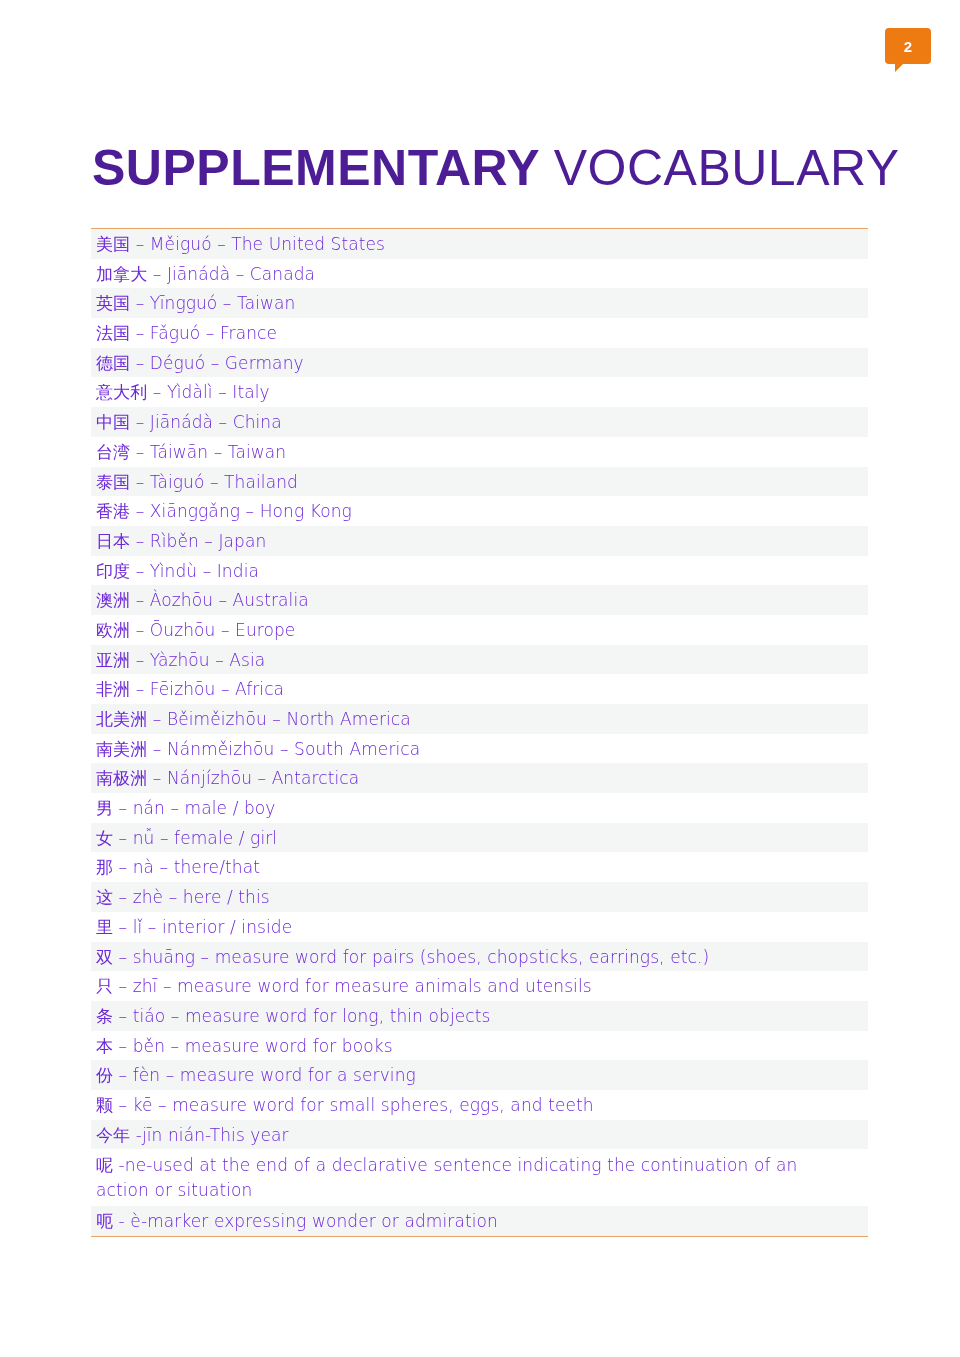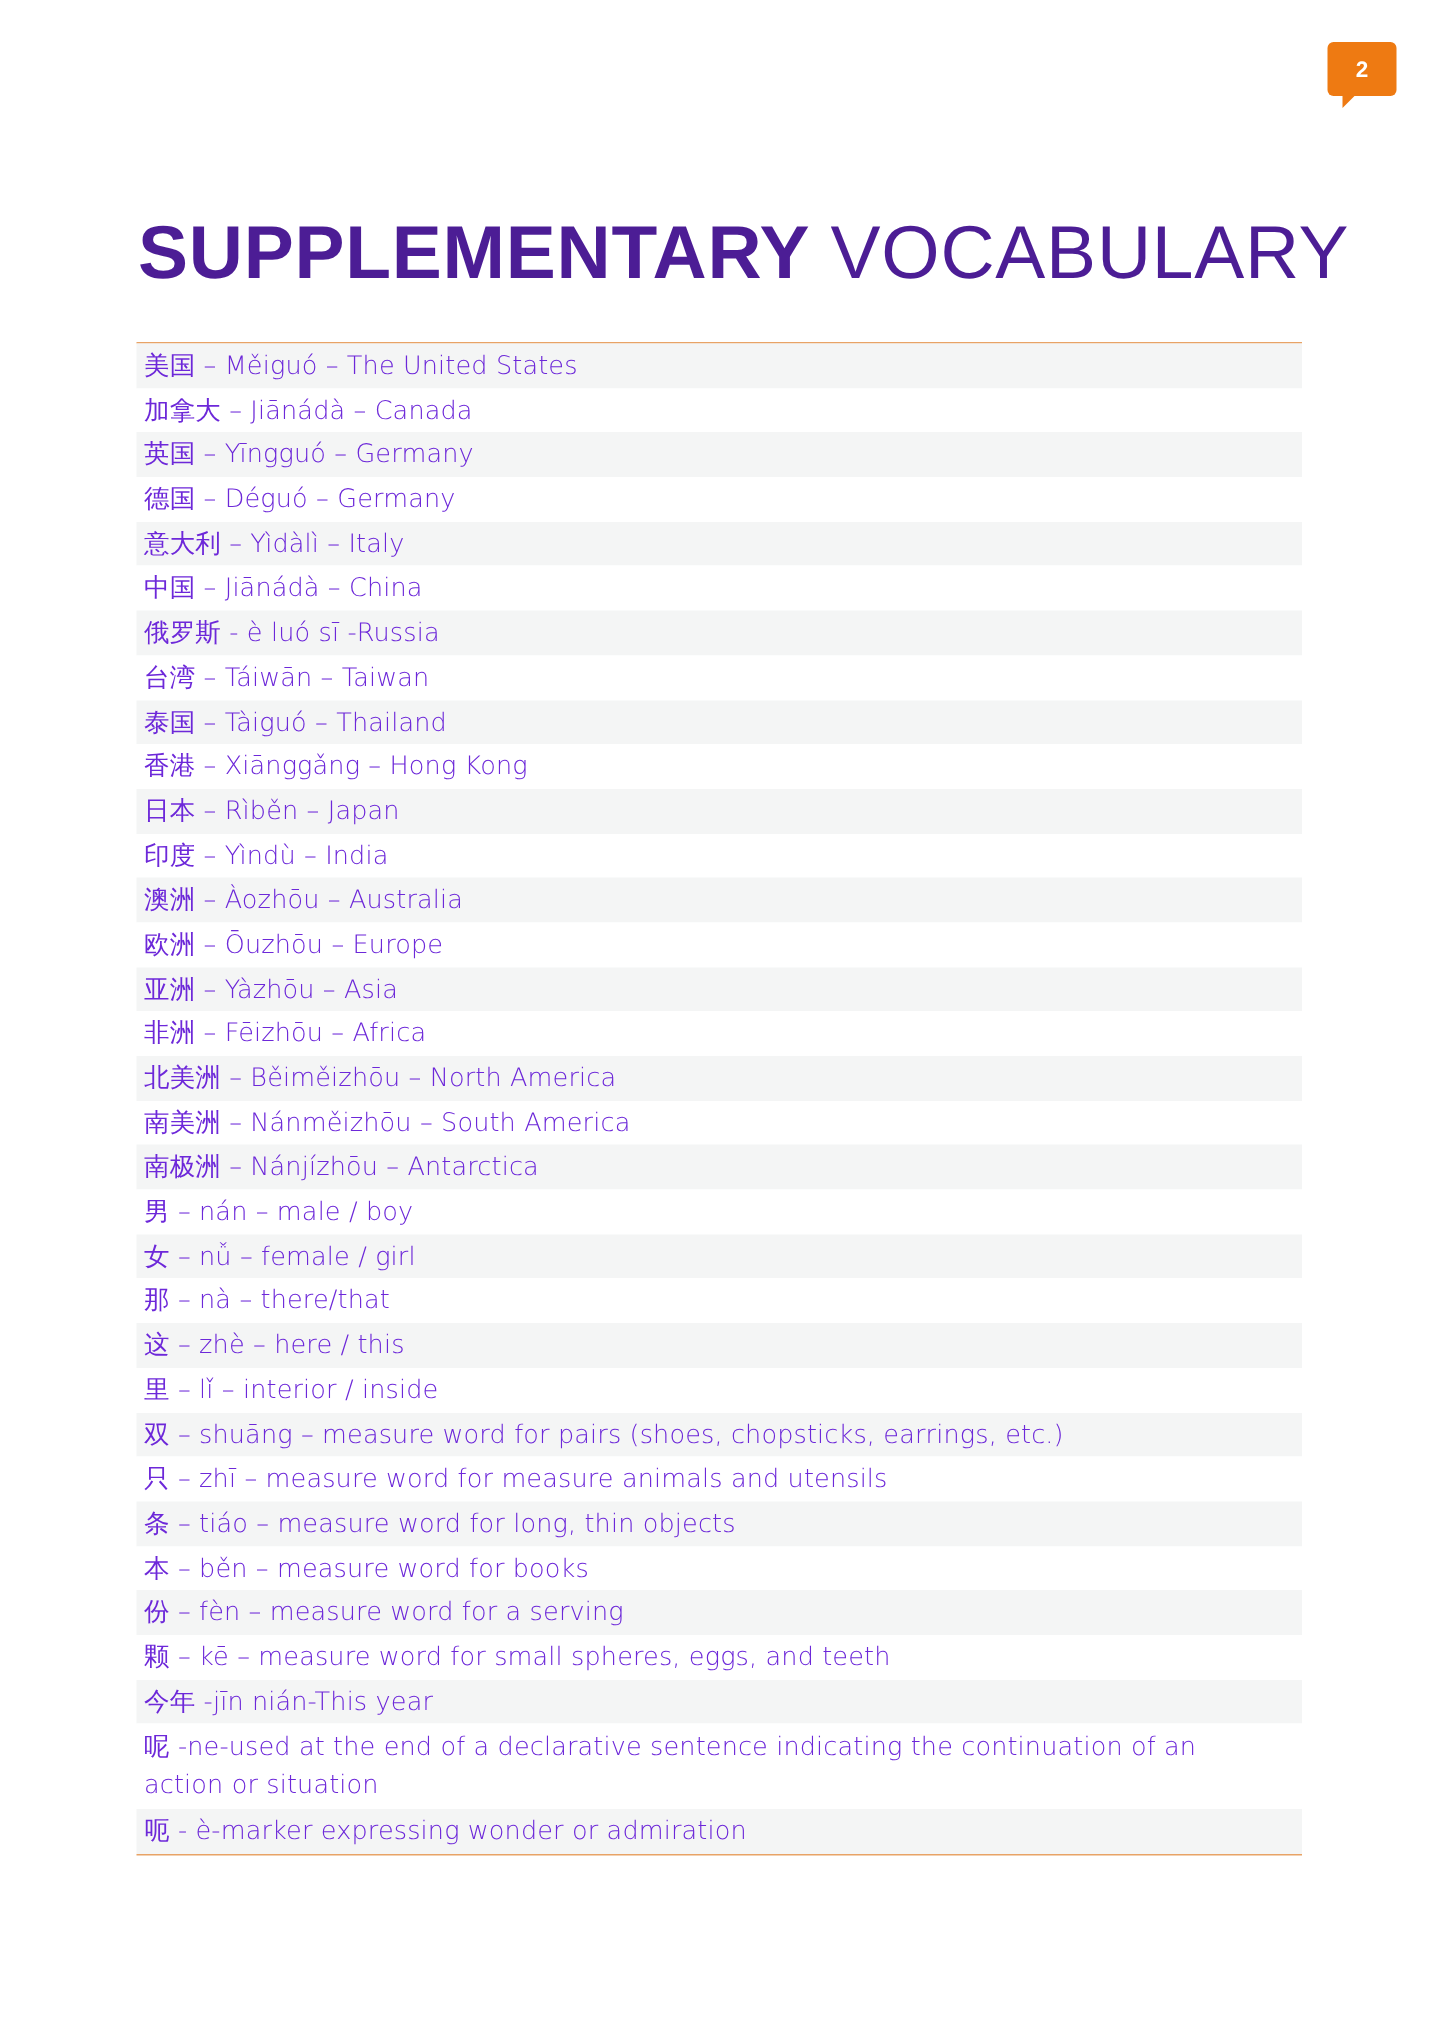--- a/index.html
+++ b/index.html
@@ -100,25 +100,25 @@
 </div>
 
 <h1 class="title">
   <span class="bold">SUPPLEMENTARY</span>
   <span class="light">VOCABULARY</span>
 </h1>
 
 <div class="vocab-table">
   <div class="vocab-row">美国 – Měiguó – The United States</div>
   <div class="vocab-row">加拿大 – Jiānádà – Canada</div>
-  <div class="vocab-row">英国 – Yīngguó – Germany</div>
+  <div class="vocab-row">英国 – Yīngguó – Taiwan</div>
+  <div class="vocab-row">法国 – Fǎguó – France</div>
   <div class="vocab-row">德国 – Déguó – Germany</div>
   <div class="vocab-row">意大利 – Yìdàlì – Italy</div>
   <div class="vocab-row">中国 – Jiānádà – China</div>
-  <div class="vocab-row">俄罗斯 - è luó sī  -Russia</div>
   <div class="vocab-row">台湾 – Táiwān – Taiwan</div>
   <div class="vocab-row">泰国 – Tàiguó – Thailand</div>
   <div class="vocab-row">香港 – Xiānggǎng – Hong Kong</div>
   <div class="vocab-row">日本 – Rìběn – Japan</div>
   <div class="vocab-row">印度 – Yìndù – India</div>
   <div class="vocab-row">澳洲 – Àozhōu – Australia</div>
   <div class="vocab-row">欧洲 – Ōuzhōu – Europe</div>
   <div class="vocab-row">亚洲 – Yàzhōu – Asia</div>
   <div class="vocab-row">非洲 – Fēizhōu – Africa</div>
   <div class="vocab-row">北美洲 – Běiměizhōu – North America</div>

